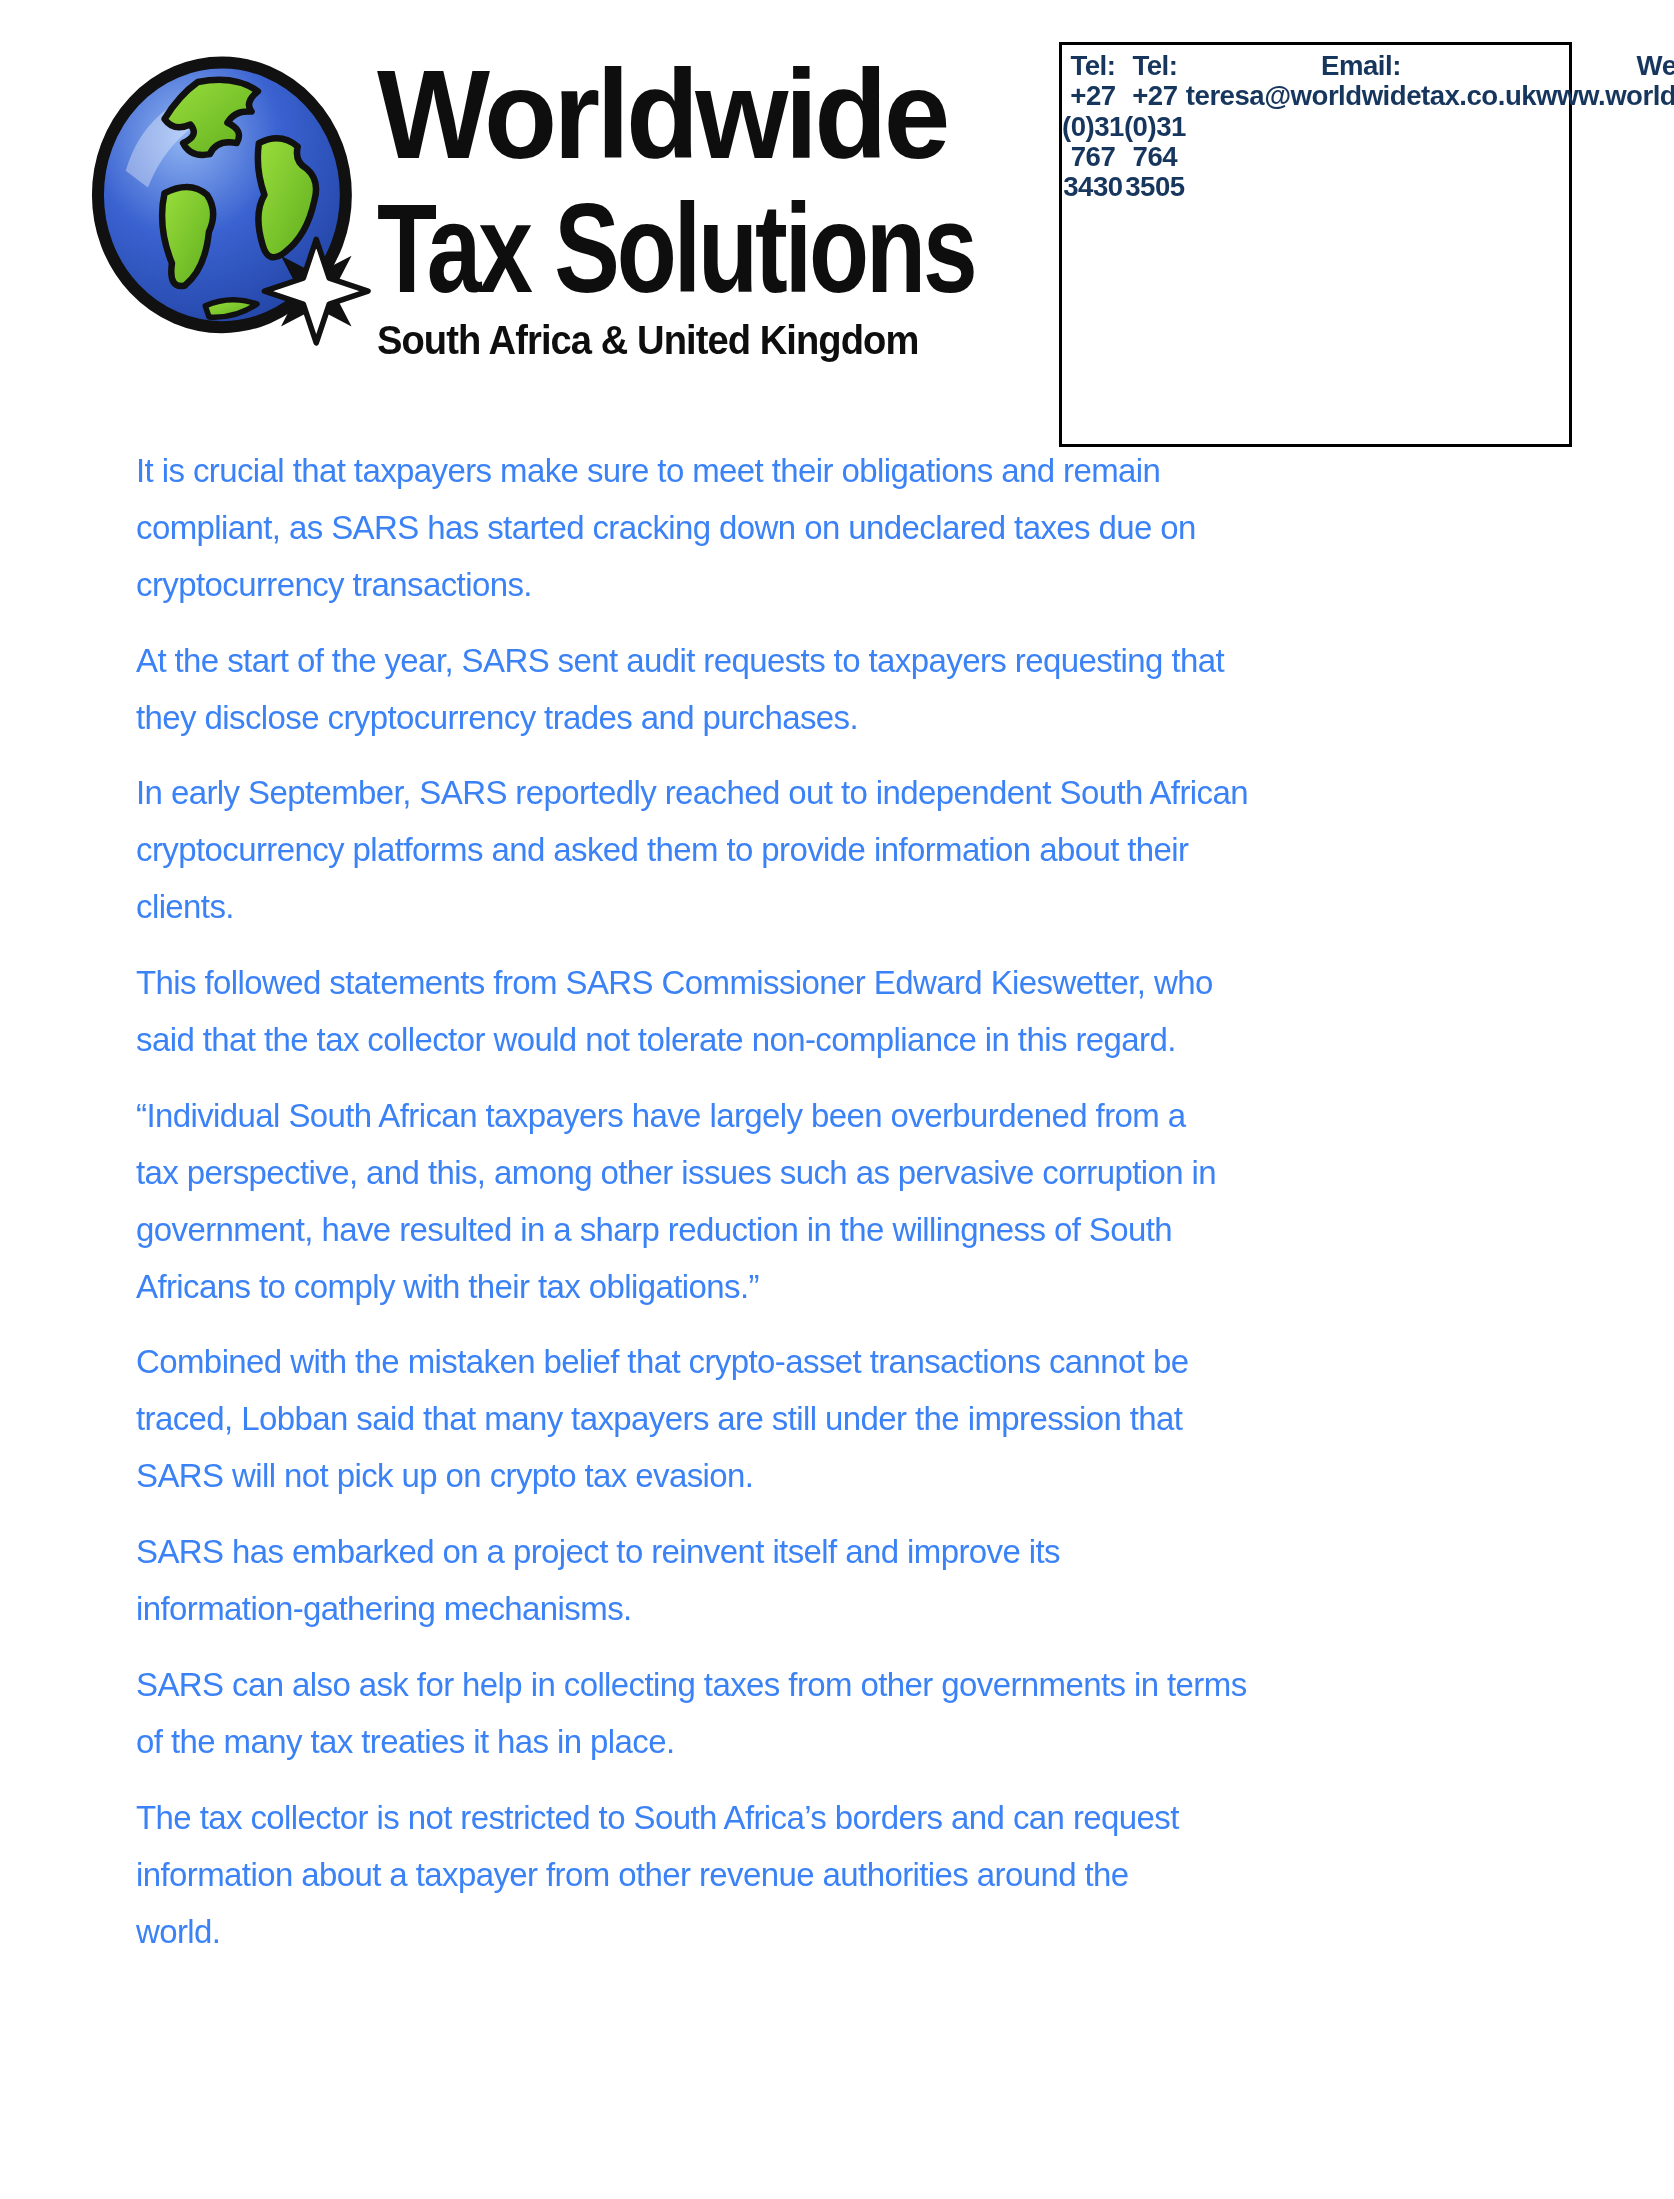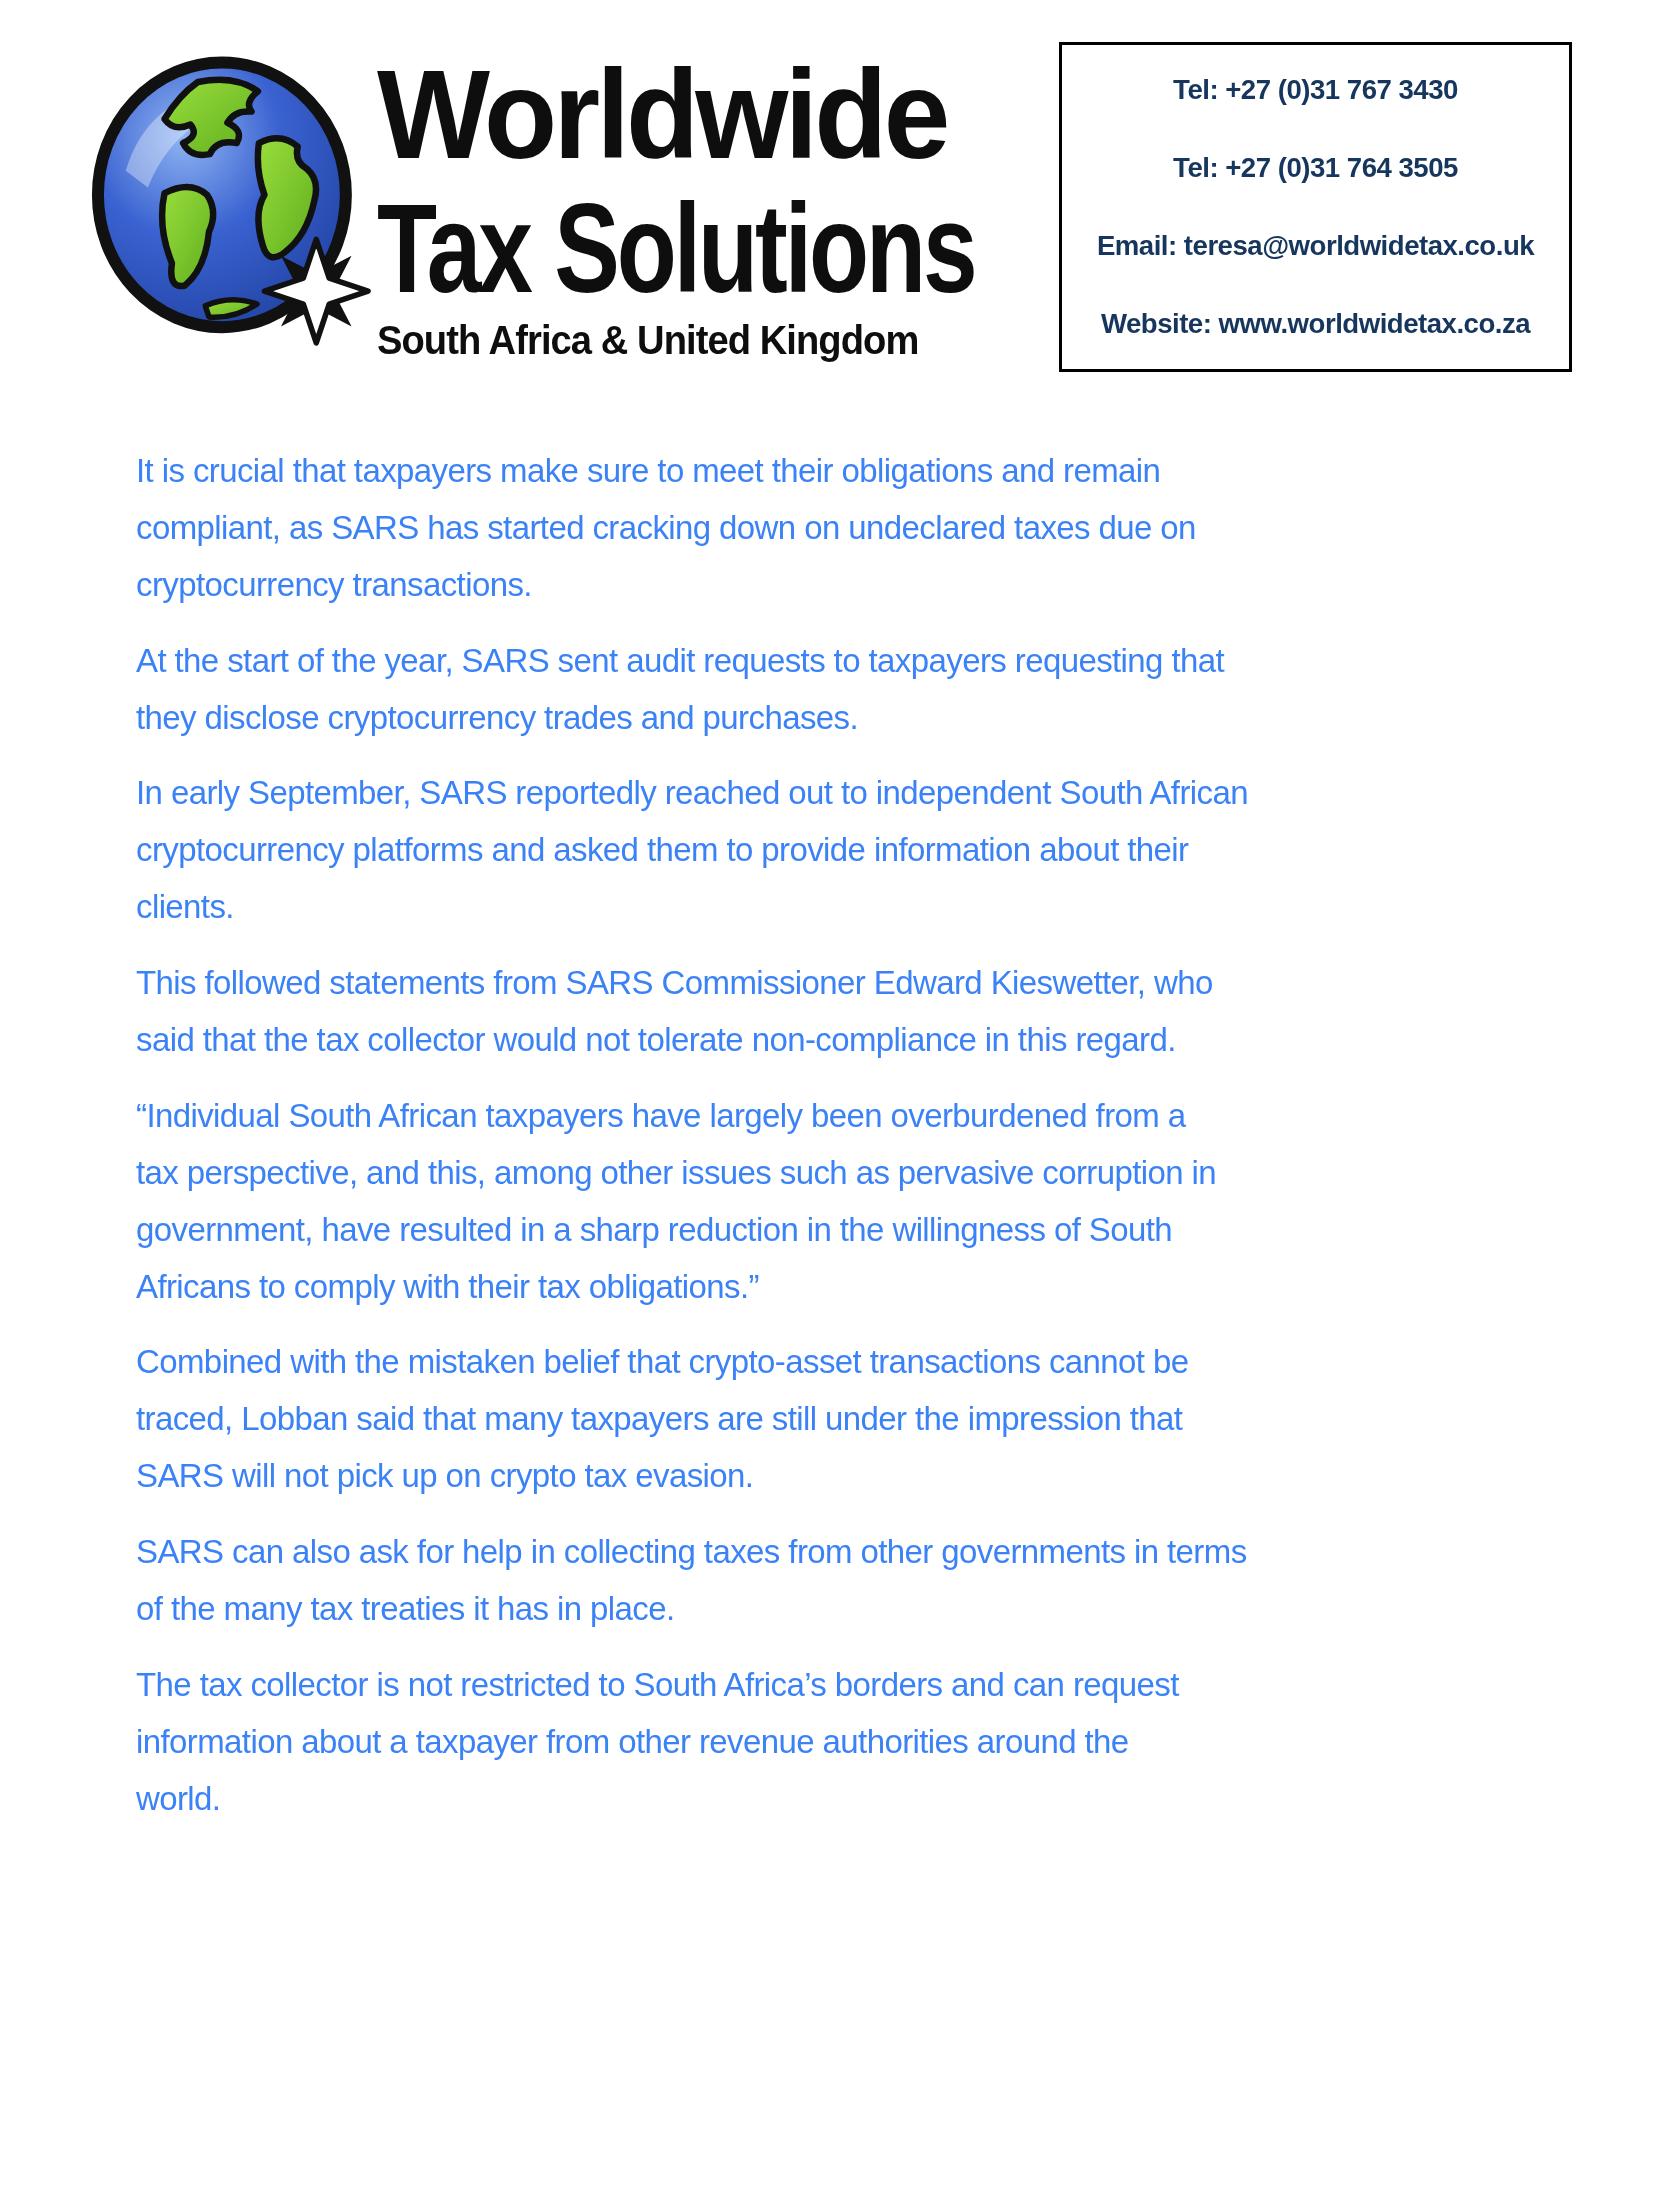--- a/index.html
+++ b/index.html
@@ -52,26 +52,26 @@
     transform: scaleX(0.93);
     transform-origin: left center;
   }
 
   
   .contact-box {
     position: absolute;
     left: 1059px;
     top: 42px;
     width: 513px;
-    height: 330px;
+    height: 405px;
     border: 3px solid #000000;
     box-sizing: border-box;
     background: #ffffff;
     display: flex;
-    flex-direction: column;
+    flex-direction: row;
     justify-content: space-around;
     padding: 5.9px 0;
   }
   .contact-line {
     color: #17365d;
     font-weight: bold;
     font-size: 27.6px;
     letter-spacing: -0.5px;
     text-align: center;
     line-height: 1.1;
@@ -156,20 +156,22 @@
 clients.</p>
       <p class="para">This followed statements from SARS Commissioner Edward Kieswetter, who
 said that the tax collector would not tolerate non-compliance in this regard.</p>
       <p class="para">“Individual South African taxpayers have largely been overburdened from a
 tax perspective, and this, among other issues such as pervasive corruption in
 government, have resulted in a sharp reduction in the willingness of South
 Africans to comply with their tax obligations.”</p>
       <p class="para">Combined with the mistaken belief that crypto-asset transactions cannot be
 traced, Lobban said that many taxpayers are still under the impression that
 SARS will not pick up on crypto tax evasion.</p>
+      <p class="para">SARS has embarked on a project to reinvent itself and improve its
+information-gathering mechanisms.</p>
       <p class="para">SARS can also ask for help in collecting taxes from other governments in terms
 of the many tax treaties it has in place.</p>
       <p class="para">The tax collector is not restricted to South Africa’s borders and can request
 information about a taxpayer from other revenue authorities around the
 world.</p>
     </div>
 
 </div>
 
 

